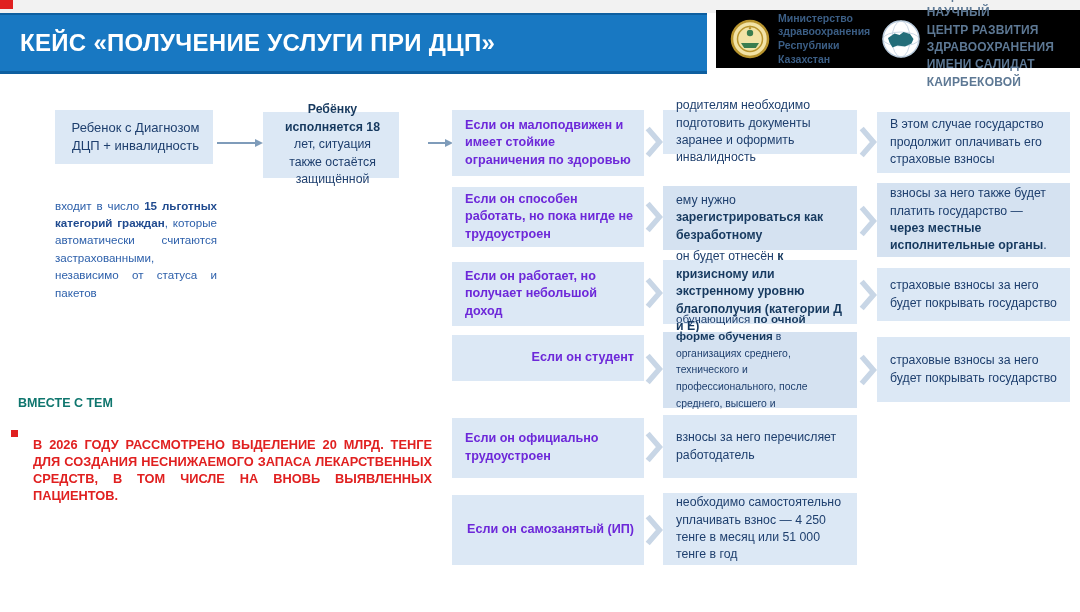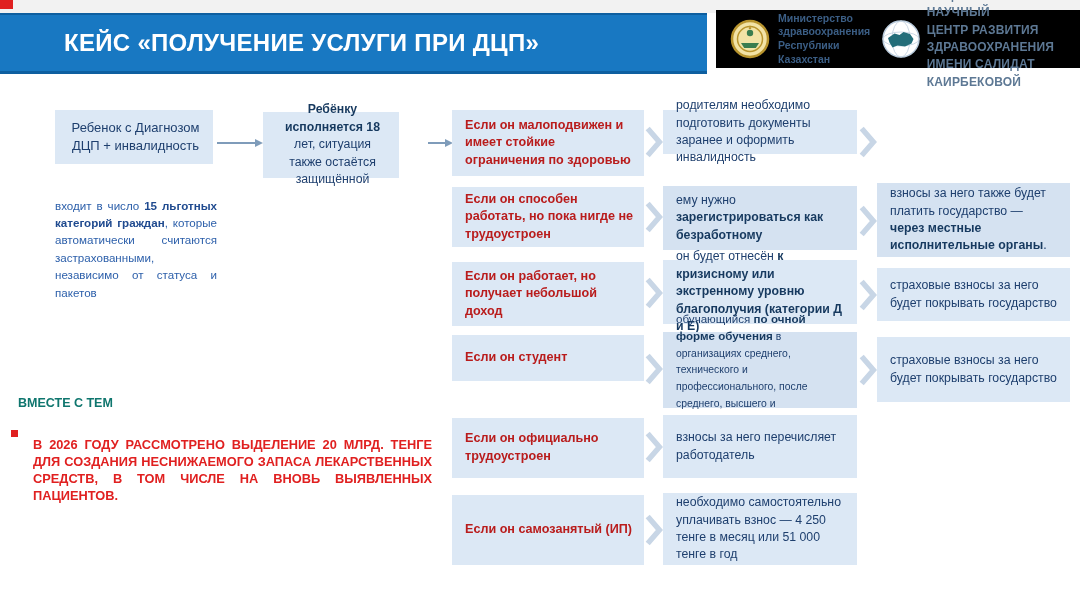--- a/index.html
+++ b/index.html
@@ -7,37 +7,37 @@
          font-family:"Liberation Sans",sans-serif;-webkit-font-smoothing:antialiased;}
 
   
   .topstrip{position:absolute;left:0;top:0;width:1080px;height:13px;background:#f2f2f2;}
   .corner{position:absolute;left:0;top:0;width:13px;height:9px;background:#e02020;}
 
   
   .bar{position:absolute;left:0;top:13px;width:707px;height:61px;background:#1878c2;
        border-top:2px solid #0e5fa0;border-bottom:3px solid #0e5fa0;box-sizing:border-box;
        display:flex;align-items:center;}
-  .bar-title{color:#ffffff;font-weight:bold;font-size:24px;padding-left:64px;letter-spacing:.3px;white-space:nowrap;}
+  .bar-title{color:#ffffff;font-weight:bold;font-size:24px;padding-left:20px;letter-spacing:.3px;white-space:nowrap;}
 
   
   .logo-panel{position:absolute;left:716px;top:10px;width:364px;height:58px;background:#000000;
               display:flex;align-items:center;box-sizing:border-box;padding-left:14px;}
   .logo-ic{width:40px;height:40px;flex:0 0 auto;}
   .ministry-text{font-size:10.5px;font-weight:bold;color:#3b5e85;line-height:1.3;margin-left:8px;width:150px;}
   .center-text{font-size:12px;font-weight:bold;color:#5d7894;line-height:1.45;margin-left:6px;letter-spacing:.2px;}
   .globe-wrap{margin-left:8px;}
 
   
   .bx{position:absolute;background:#dce8f5;box-sizing:border-box;display:flex;align-items:center;
       color:#1e3f6e;font-size:12.3px;line-height:1.42;padding:6px 10px 6px 13px;}
   .bx-alt{background:#d5e2f1;}
   .bx p{margin:0;}
   .bx b{color:#16395f;}
-  .cond{font-weight:bold;color:#b91c1c;font-size:12.6px;line-height:1.4;}
+  .cond{font-weight:bold;color:#6d28d9;font-size:12.6px;line-height:1.4;justify-content:flex-end;}
   .centered{justify-content:center;text-align:center;}
   .start-box{font-size:13px;color:#1e3f6e;}
   .step2-box b{display:block;}
   .small-tail{font-size:10.4px;}
 
   
   .start-note{position:absolute;left:55px;top:185px;width:162px;font-size:11.6px;line-height:1.5;
               color:#2c5faa;text-align:justify;}
   .start-note b{color:#1f4a8f;}
 
@@ -182,20 +182,23 @@
       </svg></span>
   <span class="chev" style="left:859px;top:278px;">
     <svg viewBox="0 0 20 34" width="18" height="34">
         <path d="M3 2 L16 17 L3 32" stroke="#c8d6e6" stroke-width="6" fill="none"></path>
       </svg></span>
   <span class="chev" style="left:859px;top:353px;">
     <svg viewBox="0 0 20 34" width="18" height="34">
         <path d="M3 2 L16 17 L3 32" stroke="#c8d6e6" stroke-width="6" fill="none"></path>
       </svg></span>
 
+  <div class="bx" style="left:877px;top:112px;width:193px;height:61px;">
+    <p><span>В этом случае государство продолжит оплачивать его страховые взносы</span><b></b><span></span></p>
+    </div>
   <div class="bx bx-alt" style="left:877px;top:183px;width:193px;height:74px;">
     <p><span>взносы за него также будет платить государство — </span><b>через местные исполнительные органы</b><span>.</span></p>
     </div>
   <div class="bx" style="left:877px;top:268px;width:193px;height:53px;">
     <p><span>страховые взносы за него будет покрывать государство</span><b></b><span></span></p>
     </div>
   <div class="bx" style="left:877px;top:337px;width:193px;height:65px;">
     <p><span>страховые взносы за него будет покрывать государство</span><b></b><span></span></p>
     </div>
 

